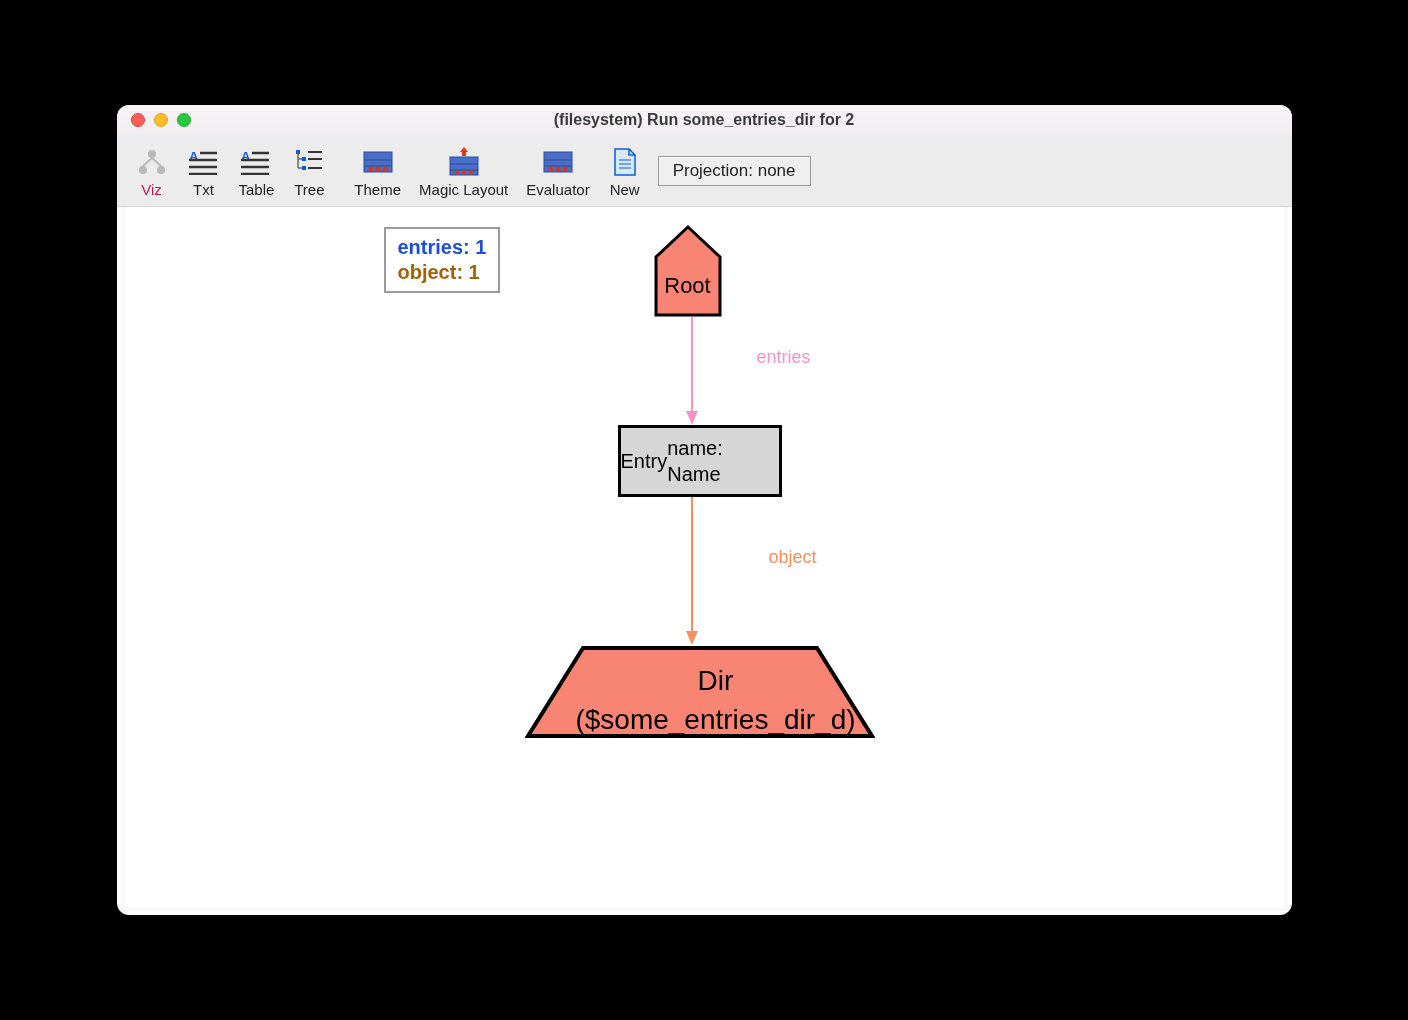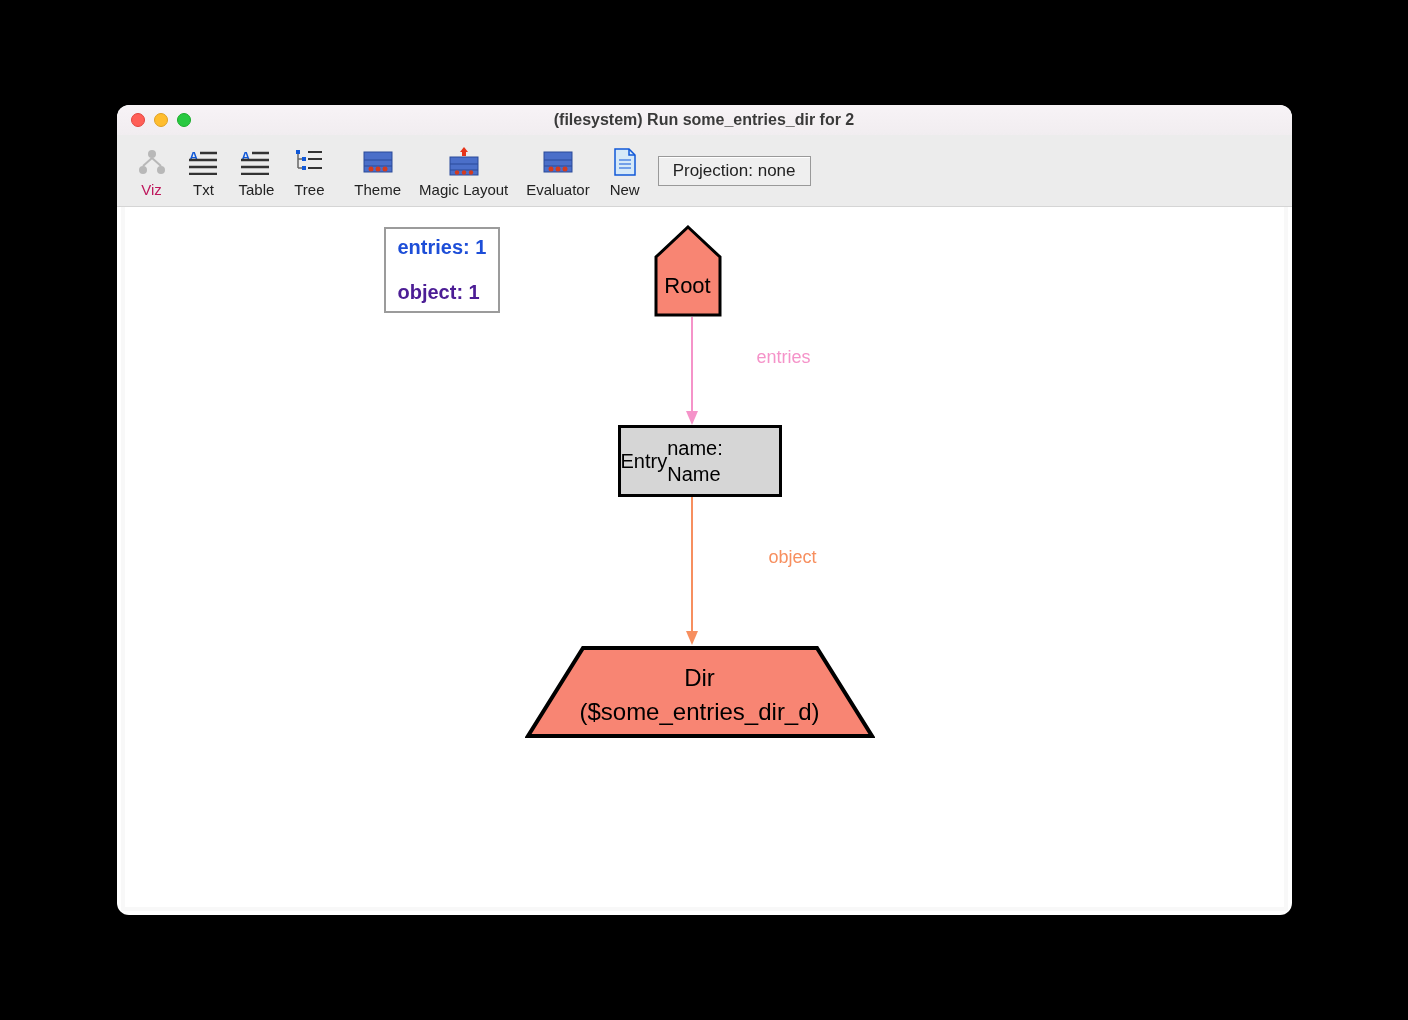--- a/index.html
+++ b/index.html
@@ -107,21 +107,21 @@
     .legend {
       position: absolute;
       left: 259px; top: 20px;
       border: 2px solid #9b9b9b;
       background: #fff;
       padding: 6px 12px;
       font-size: 20px;
       line-height: 1.25;
     }
     .legend .row1 { color: #1d4ed8; font-weight: 600; }
-    .legend .row2 { color: #4c1d95; font-weight: 600; margin-top: 20px; }
+    .legend .row2 { color: #a16207; font-weight: 600; }
     .node-root {
       position: absolute;
       left: 528px; top: 18px;
       width: 70px; height: 92px;
     }
     .node-entry {
       position: absolute;
       left: 493px; top: 218px;
       width: 164px; height: 72px;
       background: #d6d6d6;
@@ -133,24 +133,24 @@
       font-size: 20px;
       line-height: 1.3;
     }
     .node-dir {
       position: absolute;
       left: 400px; top: 438px;
       width: 350px; height: 94px;
     }
     .dir-text {
       position: absolute;
-      left: 0; top: 16px;
+      left: 16px; top: 16px;
       width: 100%;
       text-align: center;
-      font-size: 24px;
+      font-size: 28px;
       line-height: 1.4;
     }
     .edge-label {
       position: absolute;
       font-size: 18px;
       margin-left: 36px;
     }
     .edge-entries {
       left: 596px; top: 140px;
       color: #f593c9;

